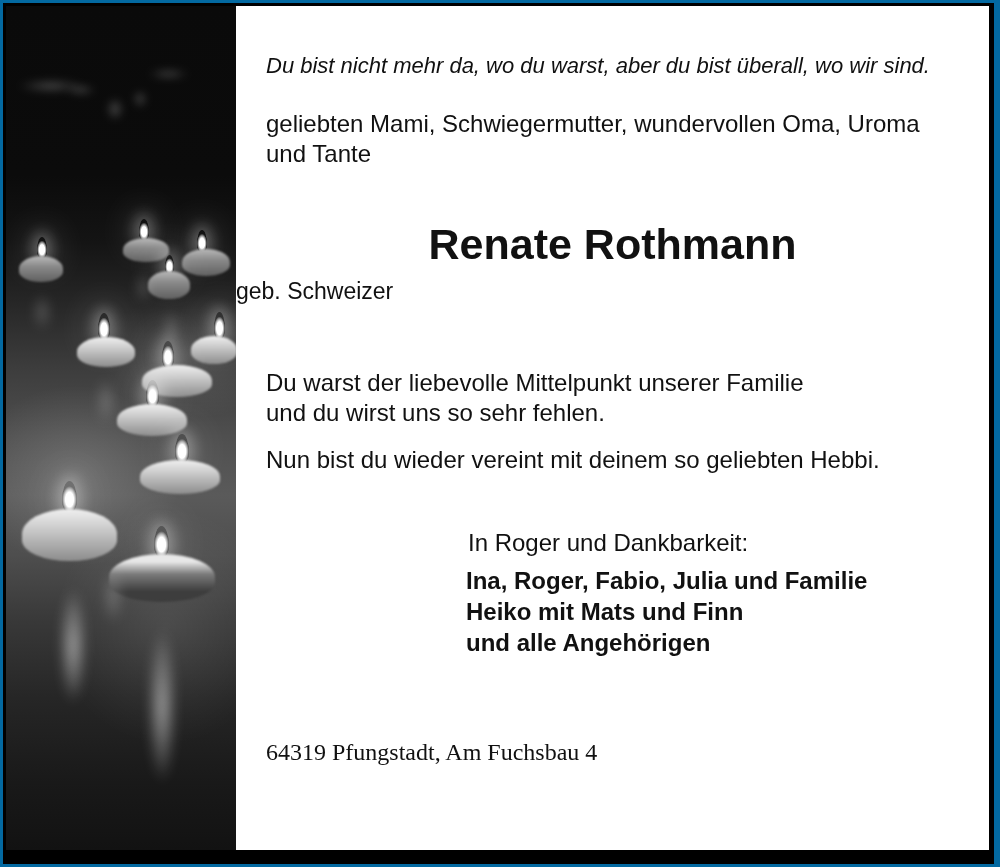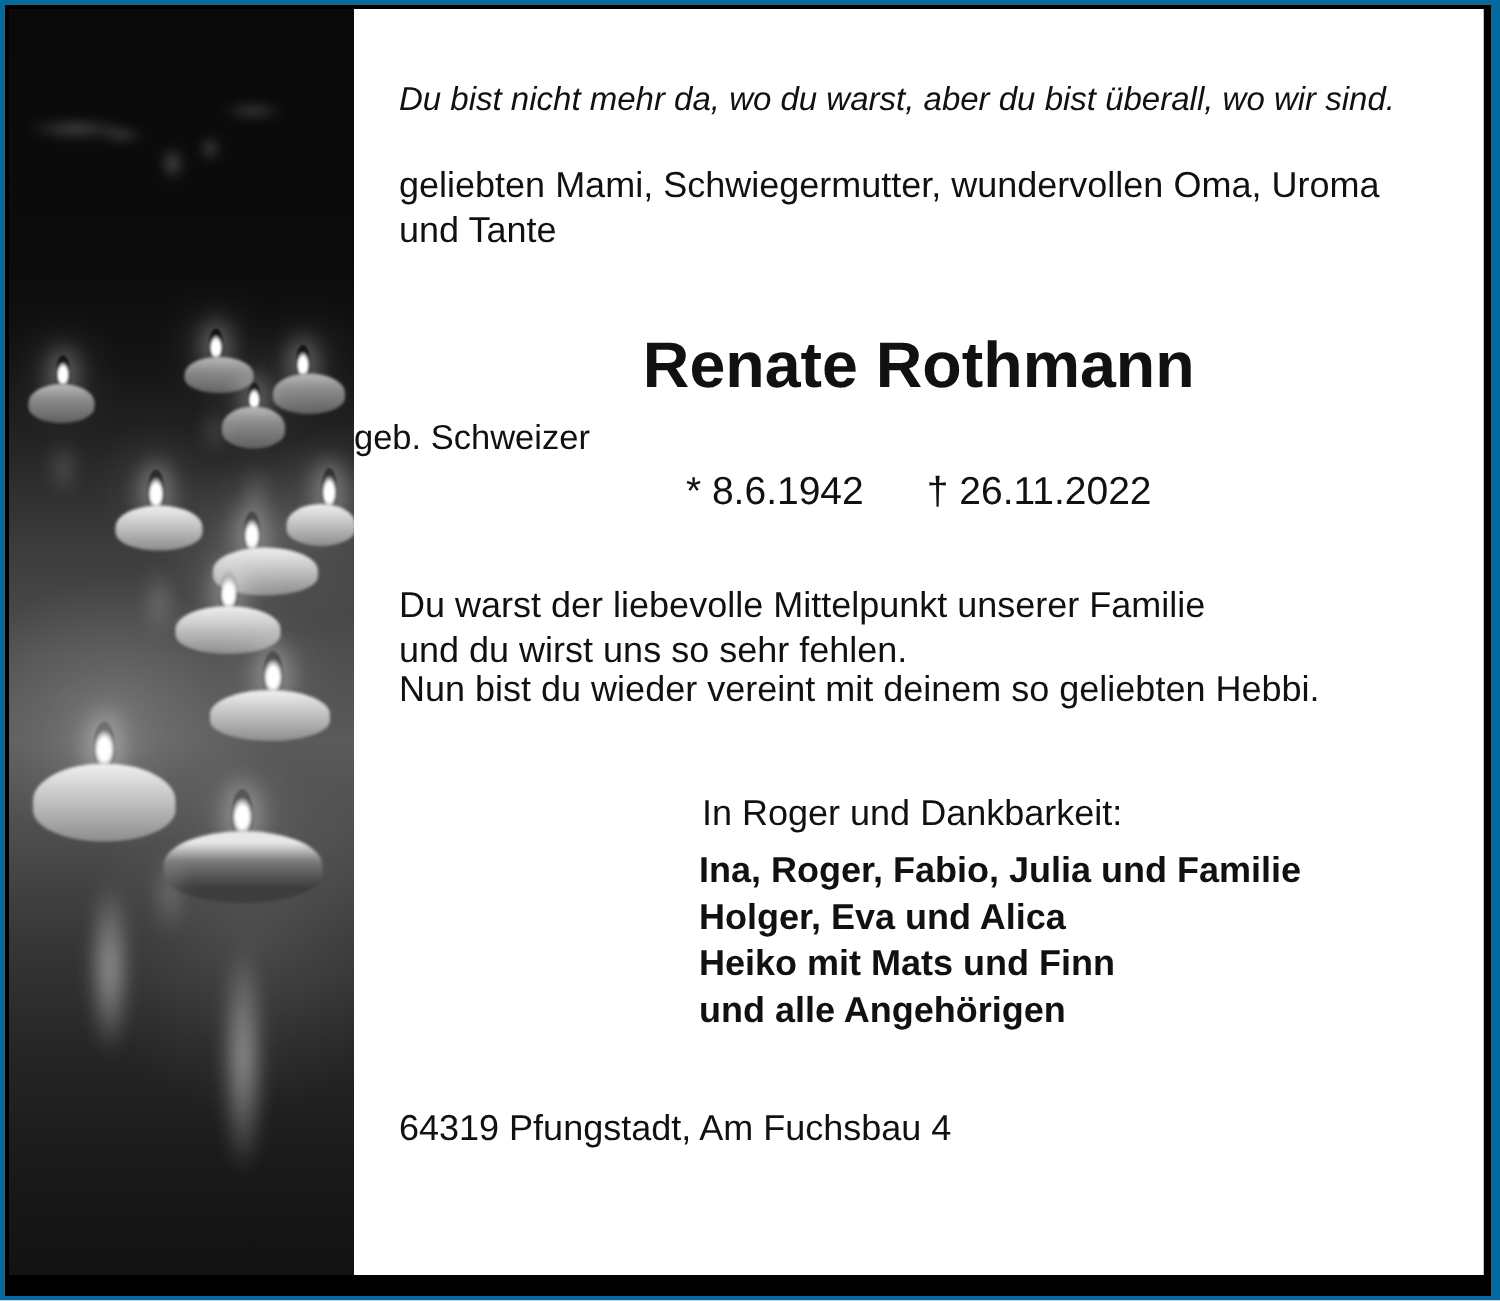--- a/index.html
+++ b/index.html
@@ -54,25 +54,25 @@
 
   
   .text-col { position: relative; flex: 1; background: #ffffff; }
   .block { position: absolute; white-space: nowrap; }
   .quote   { left: 30px; top: 47px;  font-size: 22px; font-style: italic; font-weight: 500; }
   .intro   { left: 30px; top: 103px; font-size: 24px; line-height: 30px; }
   .name    { left: 0; right: 0; top: 214px; font-size: 43px; font-weight: bold; text-align: center; }
   .maiden  { left: 0; right: 0; top: 272px; font-size: 23px; }
   .dates   { left: 0; right: 0; top: 306px; font-size: 26px; text-align: center; }
   .dates .death { margin-left: 42px; }
-  .tribute { left: 30px; top: 383px; font-size: 24px; line-height: 30px; }
+  .tribute { left: 30px; top: 362px; font-size: 24px; line-height: 30px; }
   .reunion { left: 30px; top: 440px; font-size: 24px; }
   .farewell { left: 232px; top: 523px; font-size: 24px; }
   .mourners { left: 230px; top: 559px; font-size: 24px; font-weight: bold; line-height: 31px; }
-  .address { left: 30px; top: 733px; font-size: 24px; }
+  .address { left: 30px; top: 733px; font-size: 24px; font-family: Liberation Serif, serif; }
   .funeral { left: 30px; top: 777px; font-size: 24px; line-height: 30px; }
 </style>
 </head>
 <body>
 
 <div class="sheet">
   <div class="frame">
 
     <div class="photo">
 
@@ -140,36 +140,32 @@
       <div class="block quote">Du bist nicht mehr da, wo du warst, aber du bist überall, wo wir sind.</div>
 
       <div class="block intro">
         <div>geliebten Mami, Schwiegermutter, wundervollen Oma, Uroma</div>
         <div>und Tante</div>
       </div>
 
       <div class="block name">Renate Rothmann</div>
       <div class="block maiden">geb. Schweizer</div>
 
-      <div class="block dates">
-        <span class="birth">* 8.6.1942</span><span class="death">† 26.11.2022</span>
-      </div>
 
       <div class="block tribute">
         <div>Du warst der liebevolle Mittelpunkt unserer Familie</div>
         <div>und du wirst uns so sehr fehlen.</div>
       </div>
 
       <div class="block reunion">Nun bist du wieder vereint mit deinem so geliebten Hebbi.</div>
 
       <div class="block farewell">In Roger und Dankbarkeit:</div>
 
       <div class="block mourners">
         <div>Ina, Roger, Fabio, Julia und Familie</div>
-        <div>Holger, Eva und Alica</div>
         <div>Heiko mit Mats und Finn</div>
         <div>und alle Angehörigen</div>
       </div>
 
       <div class="block address">64319 Pfungstadt, Am Fuchsbau 4</div>
 
     </div>
 
   </div>
 </div>

